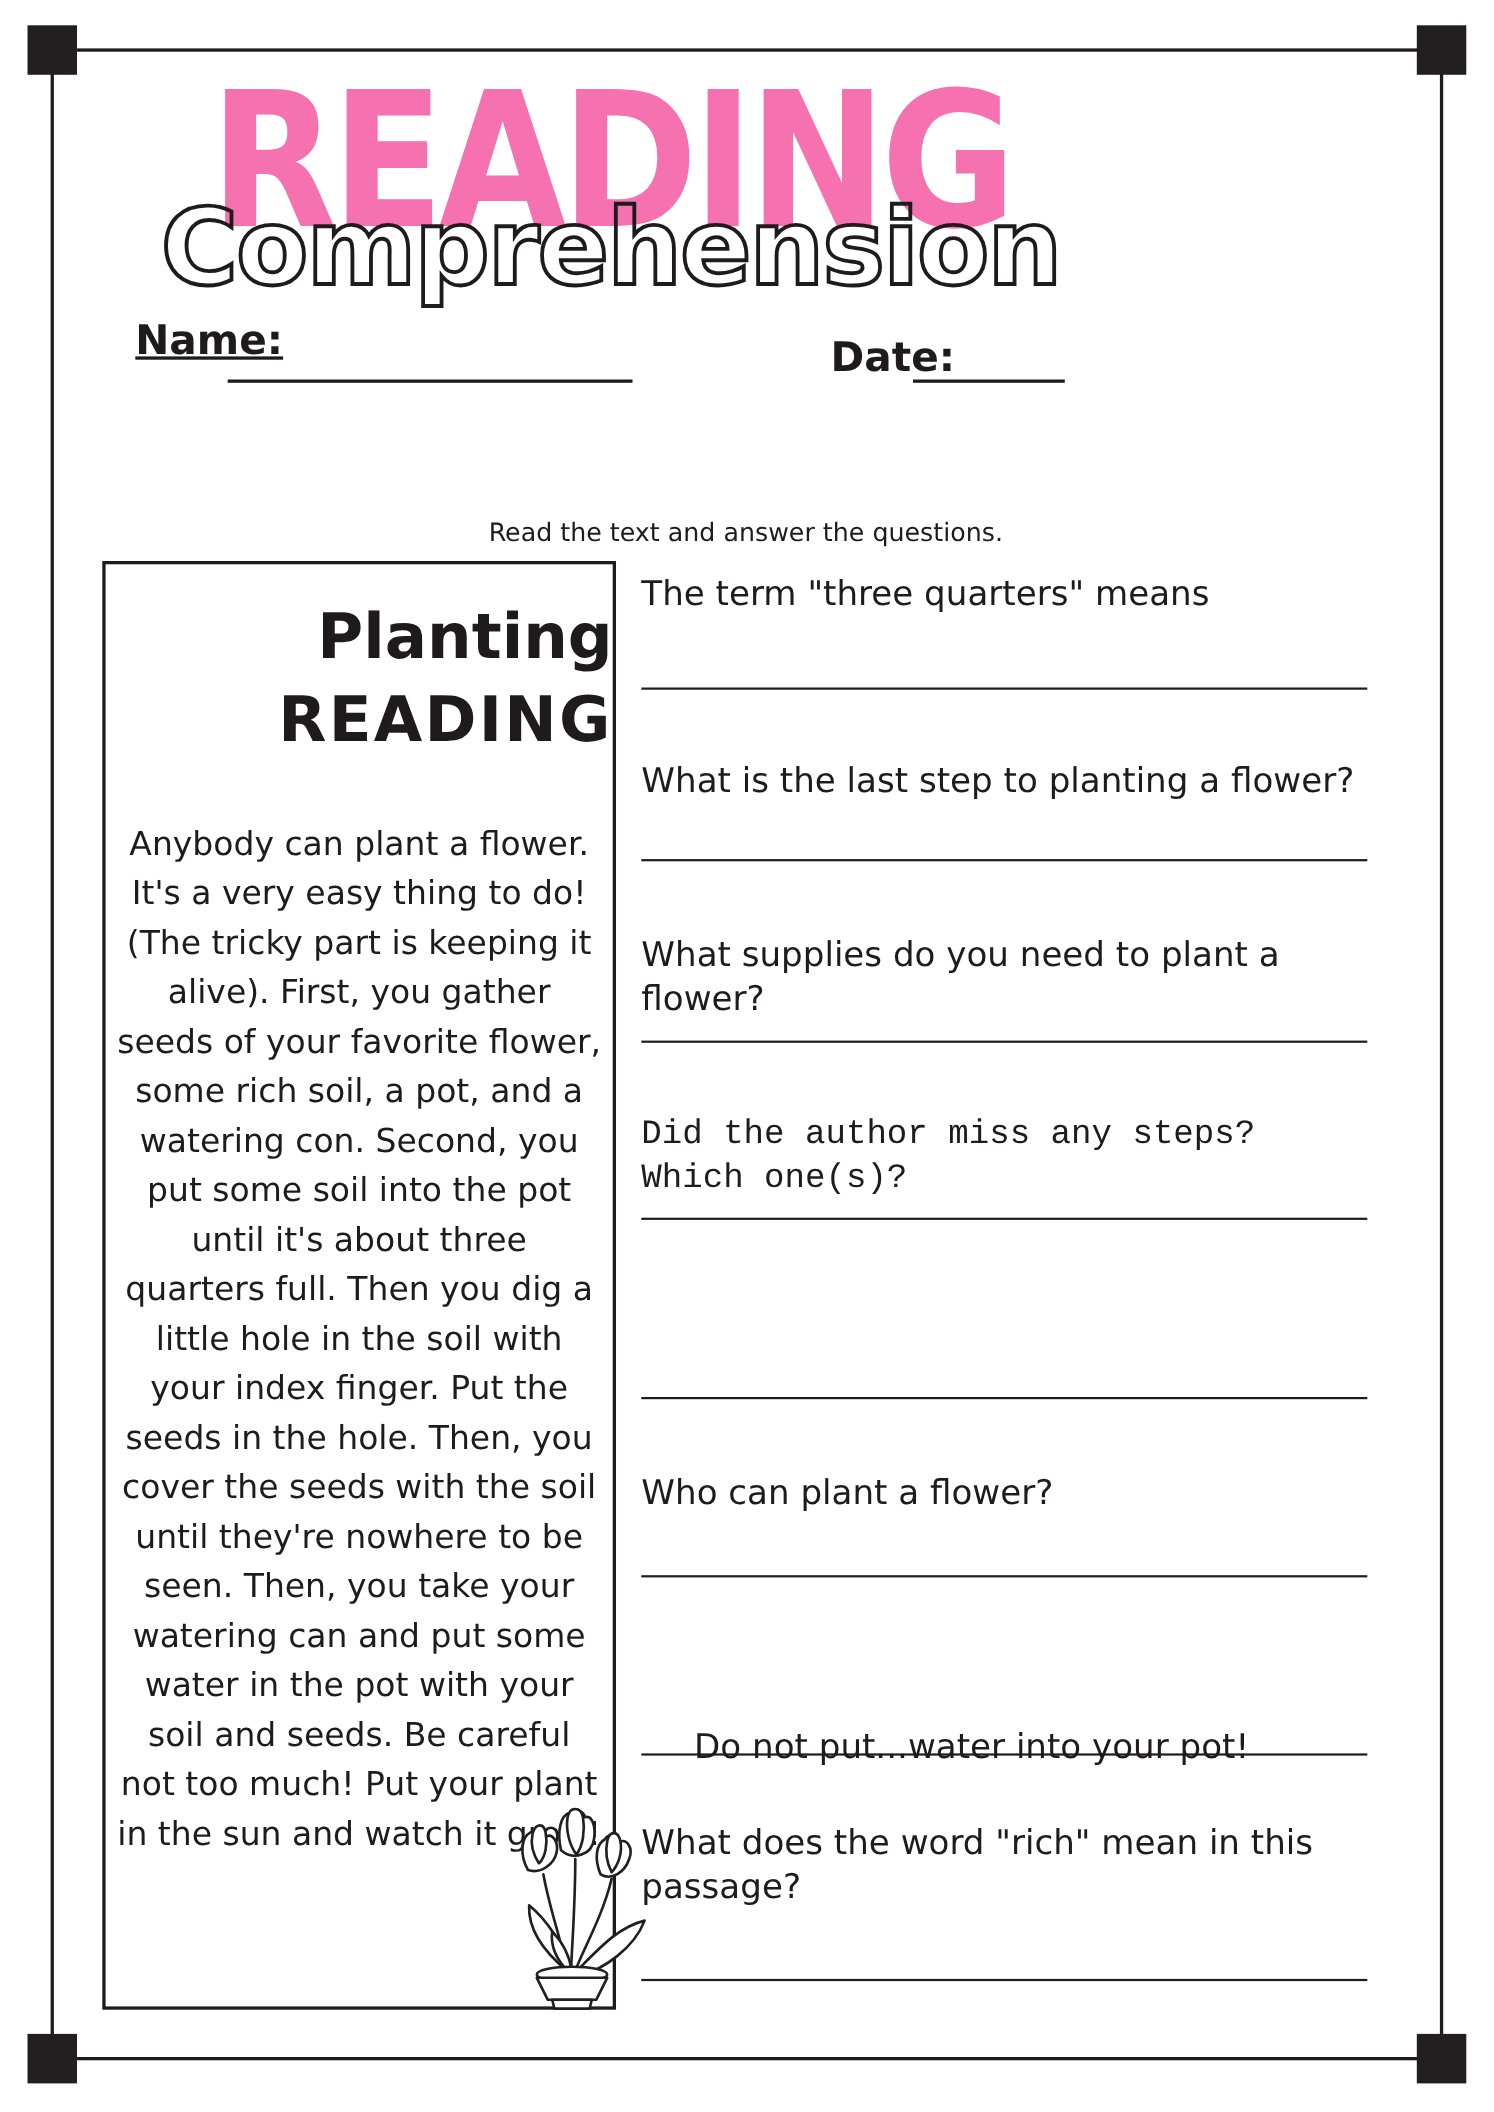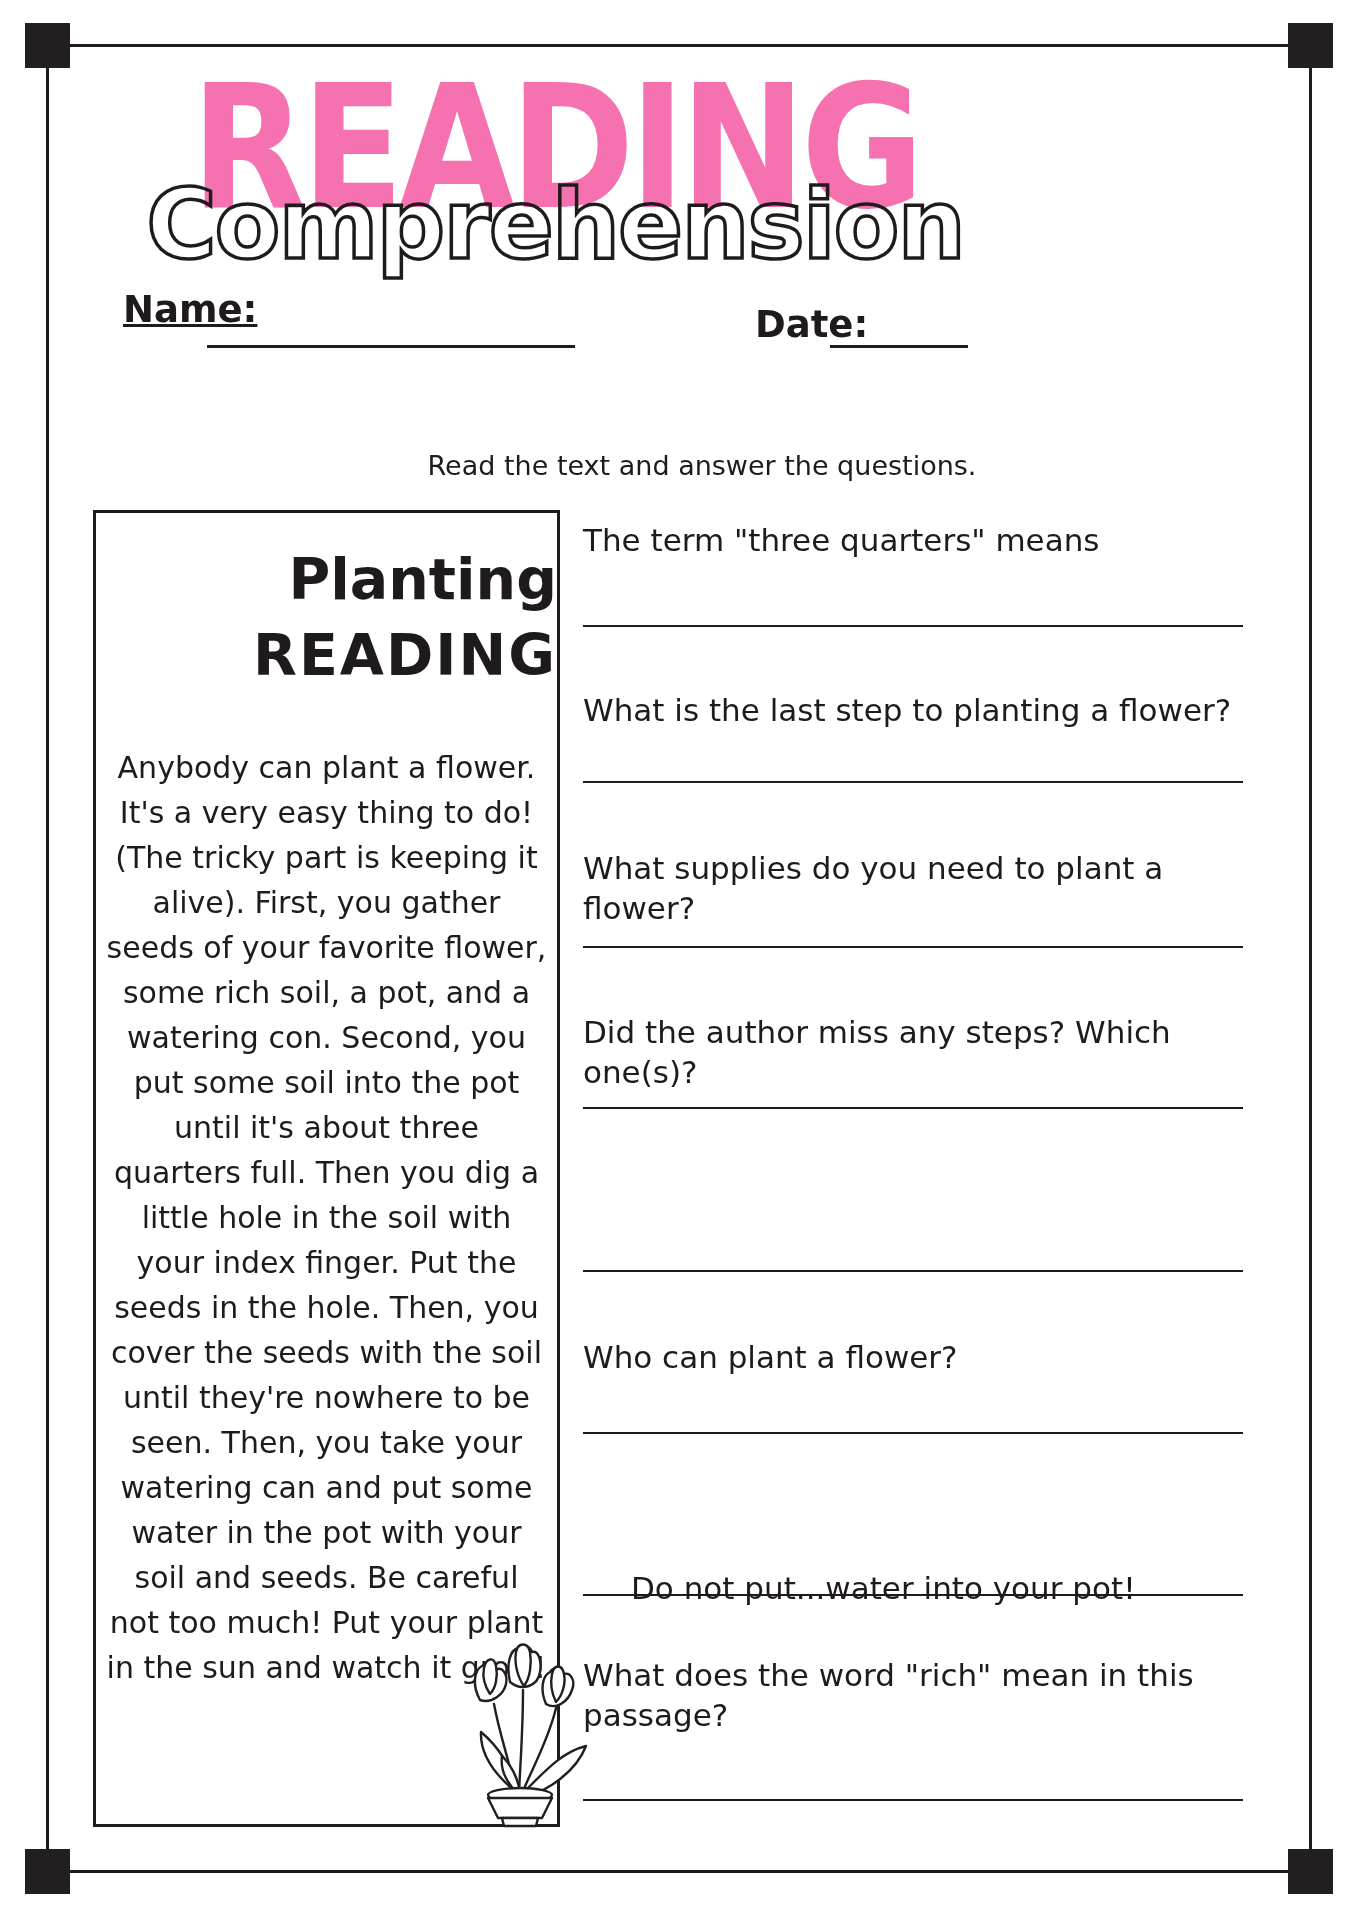--- a/index.html
+++ b/index.html
@@ -25,38 +25,38 @@
     font-size:96px;font-weight:600;letter-spacing:-2px;line-height:110px;
     color:transparent;-webkit-text-stroke:3.5px #1f1b1c;
   }
   
   .label{position:absolute;font-size:37px;font-weight:600;}
   .name-label{left:123px;top:288px;text-decoration:underline;}
   .date-label{left:755px;top:303px;}
   .write-line{position:absolute;border-bottom:3px solid #1f1b1c;height:0;}
   .name-line{left:207px;top:345px;width:368px;}
   .date-line{left:830px;top:345px;width:138px;}
-  .instruction{position:absolute;left:46px;top:450px;width:1264px;text-align:center;font-size:27px;font-weight:500;margin-left:24px;}
+  .instruction{position:absolute;left:46px;top:472px;width:1264px;text-align:center;font-size:23px;font-weight:500;}
   
   .passage-box{position:absolute;left:93px;top:510px;width:461px;height:1311px;border:3px solid #1f1b1c;}
   .passage-title{margin-top:28px;text-align:right;font-size:57px;font-weight:600;line-height:76px;}
   .passage-title .upper{letter-spacing:2px;}
   .passage-body{margin-top:52px;padding:0 10px;text-align:center;font-size:30px;line-height:45px;font-weight:500;}
   
   .tulip{position:absolute;left:450px;top:1642px;width:145px;height:188px;z-index:3;}
   .tulip svg{width:100%;height:100%;}
   .tulip path,.tulip ellipse{stroke:#231f20;stroke-width:2.4;fill:#ffffff;stroke-linejoin:round;stroke-linecap:round;}
   .tulip .stem{fill:none;}
   
   .q{position:absolute;left:583px;width:665px;font-size:31px;line-height:40px;font-weight:500;}
   .answer-line{position:absolute;left:583px;width:660px;border-bottom:2.5px solid #1f1b1c;height:0;}
   .q1{top:520px;} .a1{top:625px;}
   .q2{top:690px;} .a2{top:781px;}
   .q3{top:848px;} .a3{top:946px;}
-  .q4{top:1012px;} .a4{top:1107px;}
+  .q4{top:1012px;font-family:Liberation Mono, monospace;} .a4{top:1107px;}
   .q5{top:1176px;} .a5{top:1270px;}
   .q6{top:1337px;} .a6{top:1432px;}
   .q7{top:1568px;margin-left:48px;} .a7{top:1594px;}
   .q8{top:1655px;} .a8{top:1799px;}
 </style>
 </head>
 <body>
 
 <div class="page">
 

